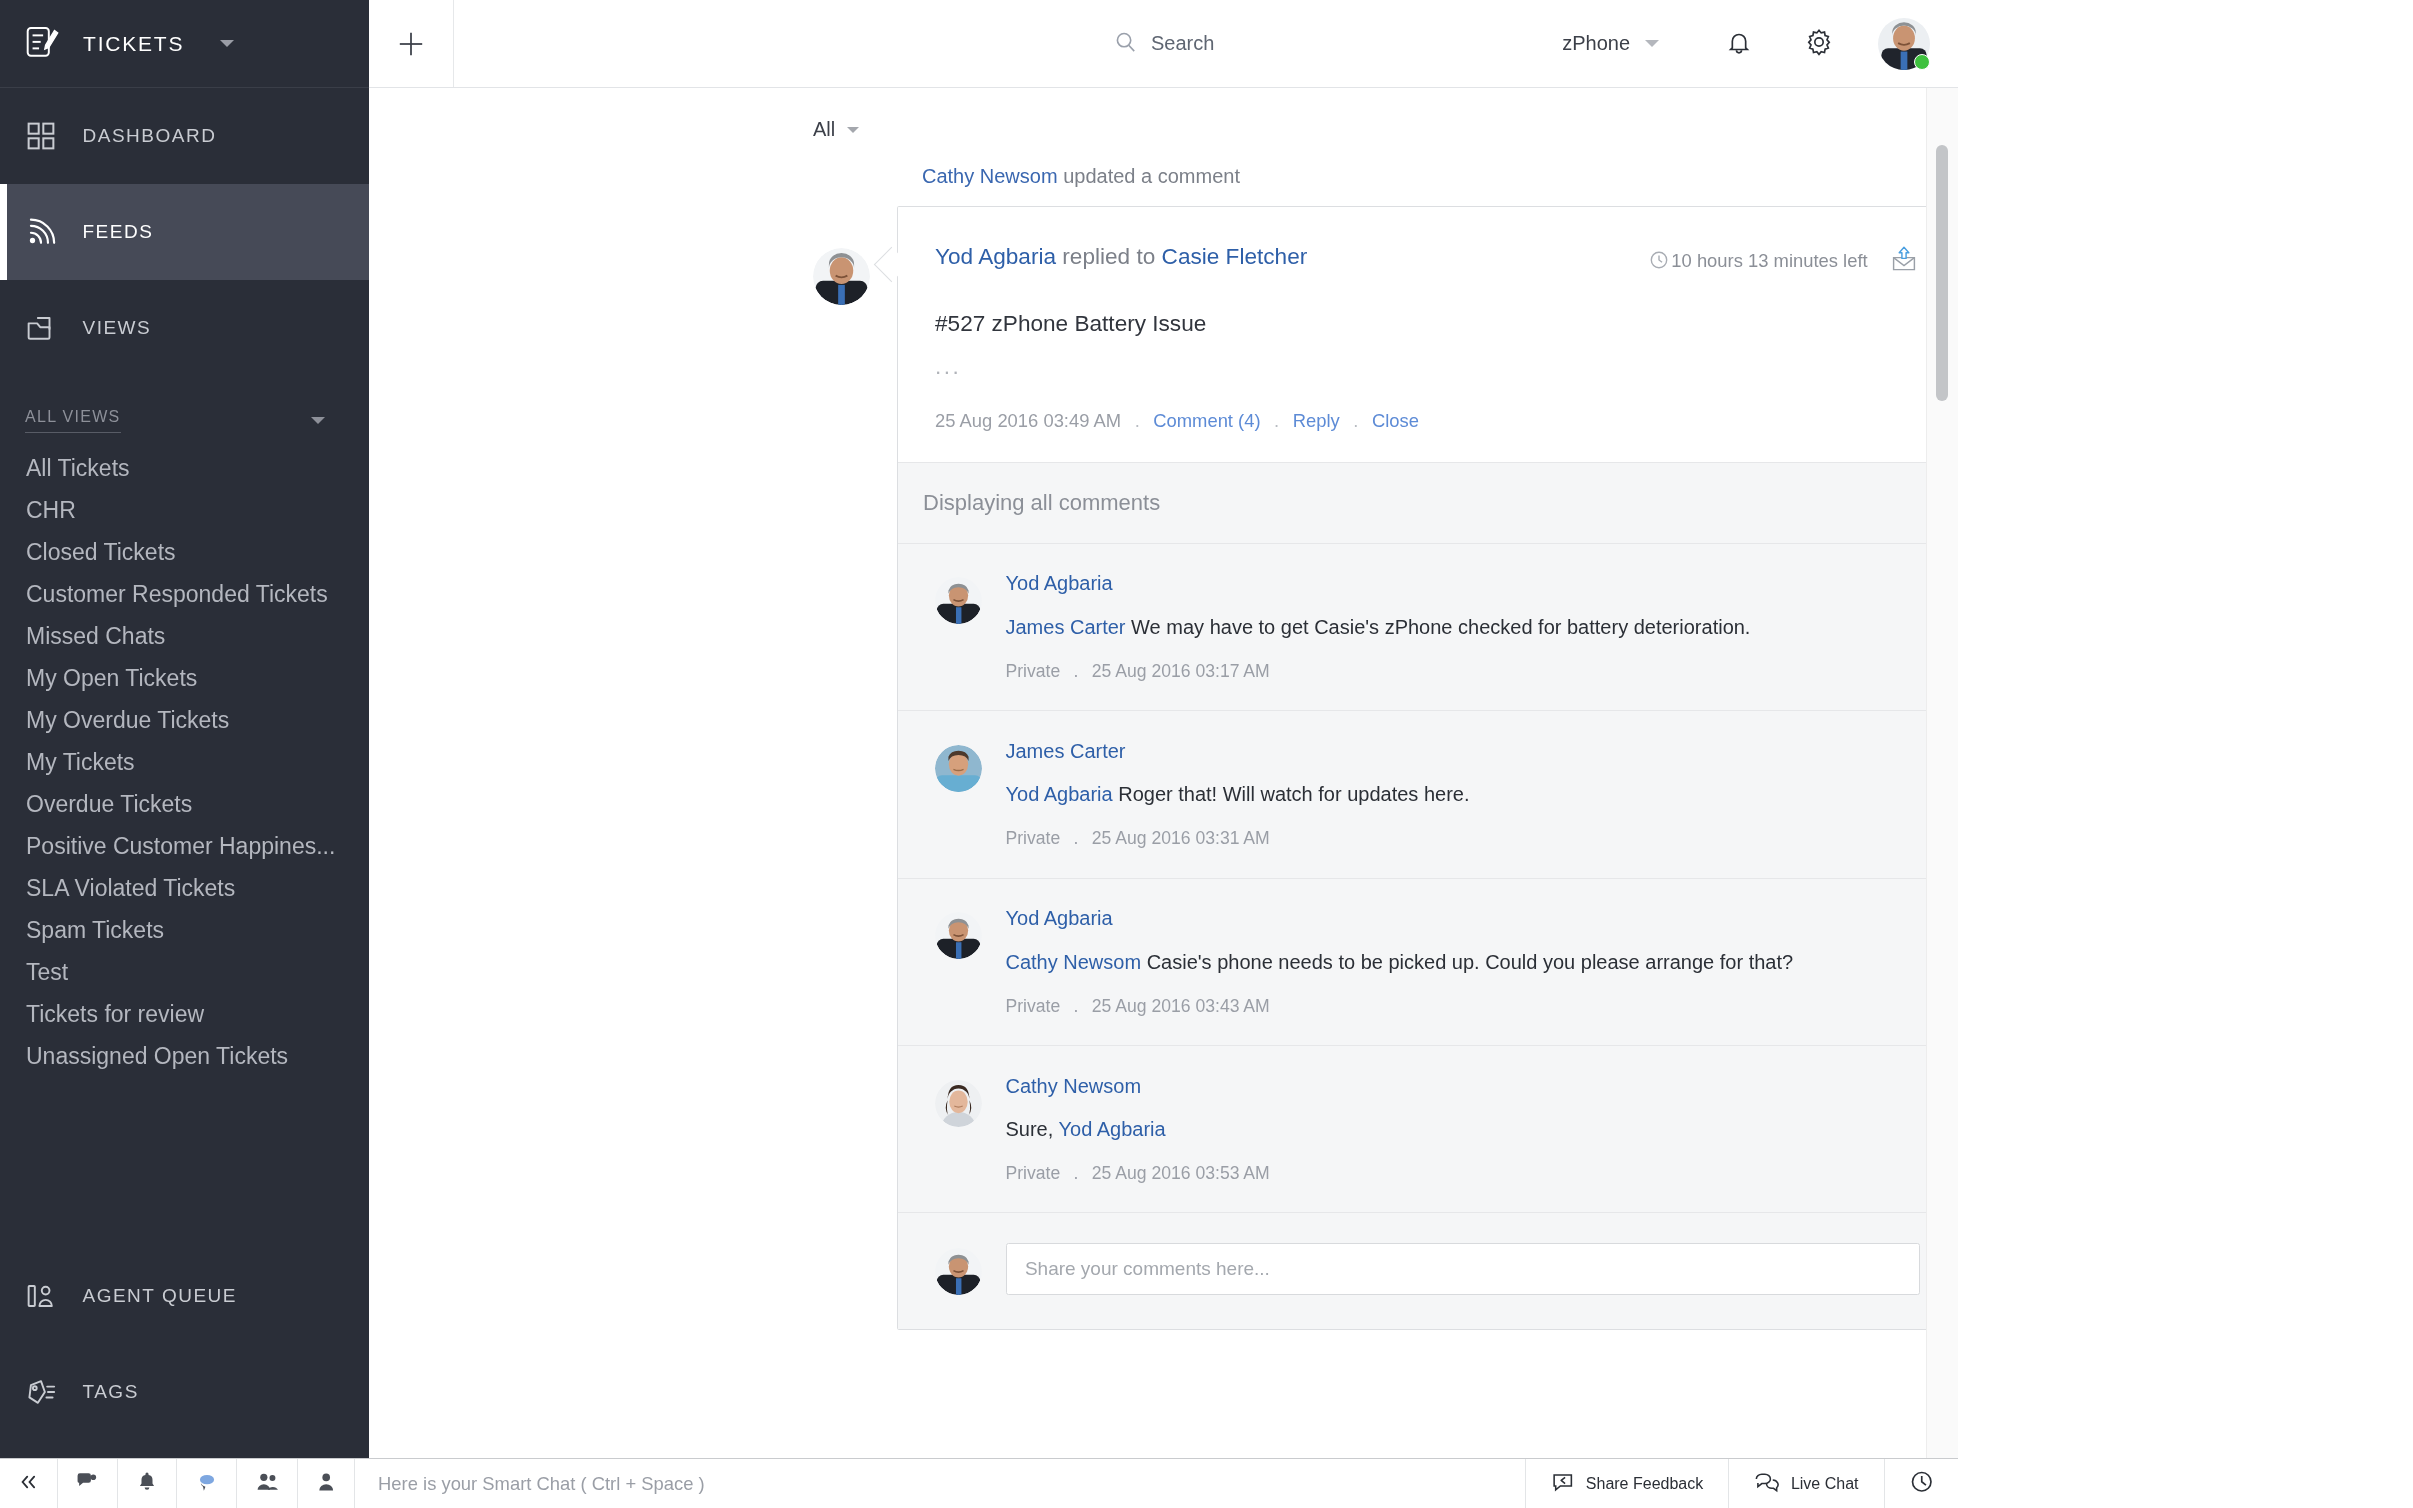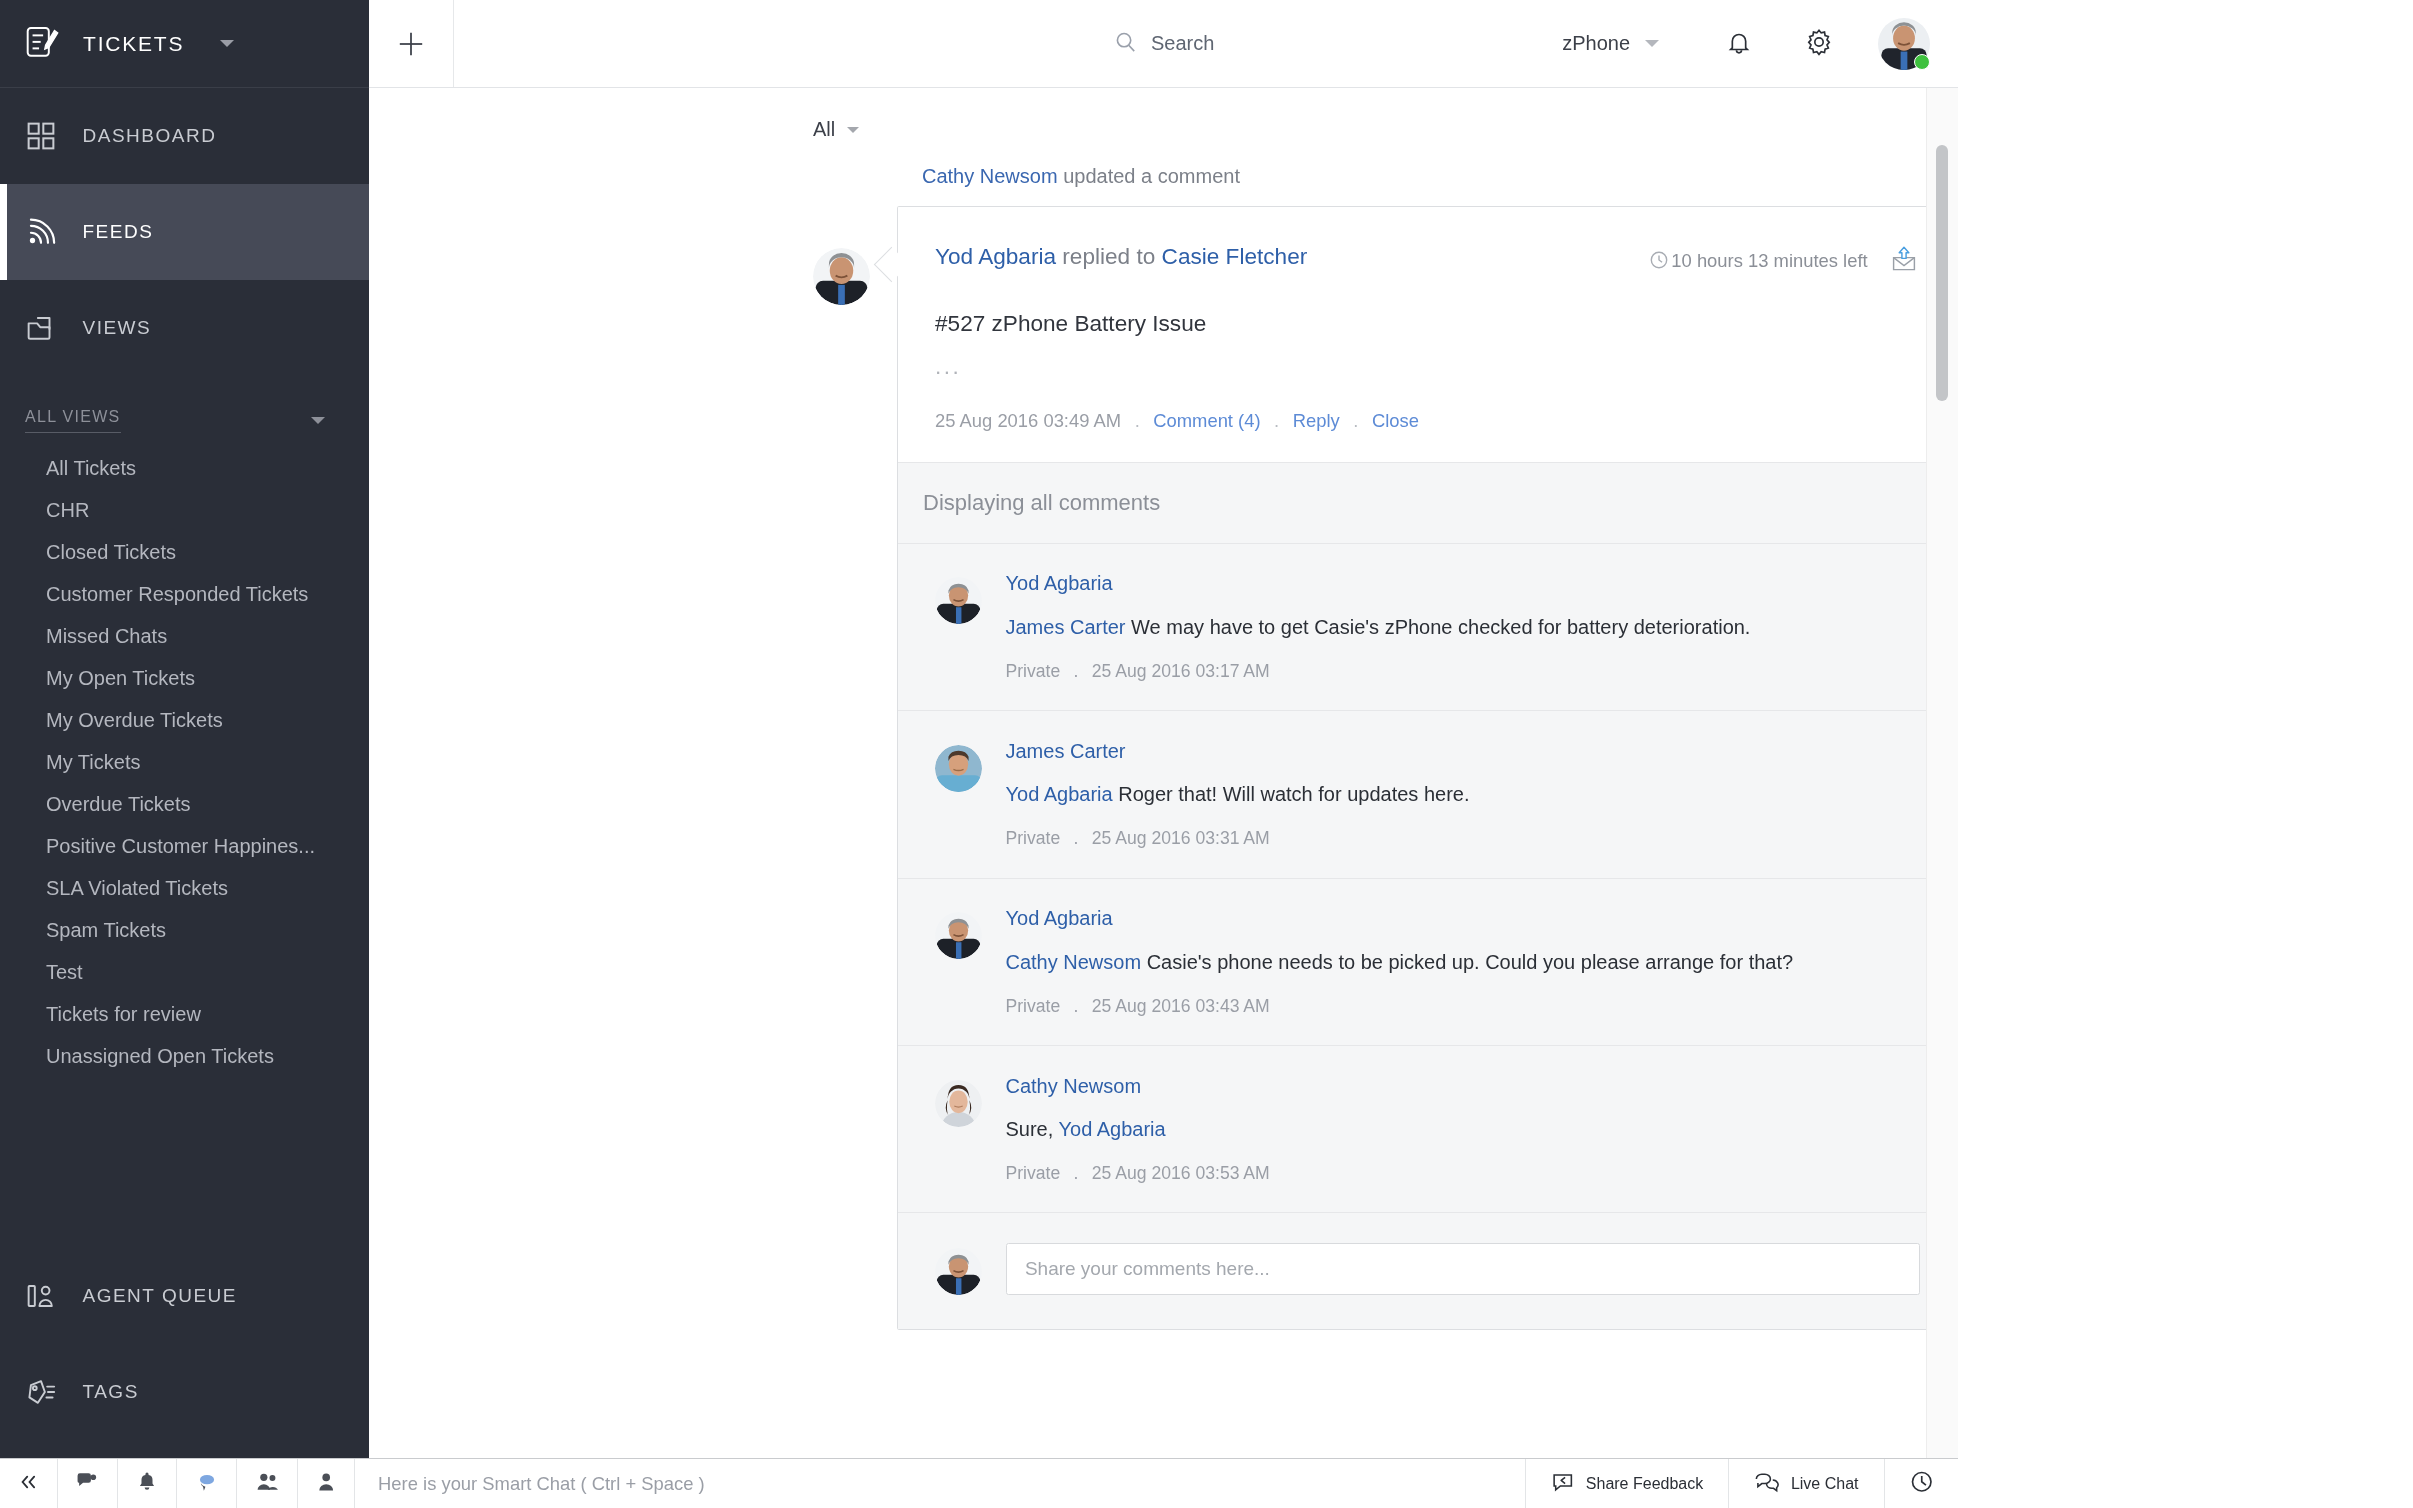--- a/index.html
+++ b/index.html
@@ -62,23 +62,22 @@
     margin-left: auto; margin-right: 27px;
     width: 0; height: 0;
     border-left: 7.5px solid transparent;
     border-right: 7.5px solid transparent;
     border-top: 7.5px solid #8d9099;
   }
   .views-list { padding-top: 8.4px; }
   .view-item {
     height: 42px; display: flex; align-items: center;
     padding-left: 26px;
-    color: #b4b7bf; font-size: 20px; cursor: pointer;
+    color: #b4b7bf; font-size: 23px; cursor: pointer;
     white-space: nowrap;
-    margin-left: 20px;
   }
   .sidebar-bottom { margin-top: auto; padding-bottom: 18.4px; }
 
   
   .main { flex: 1 1 auto; display: flex; flex-direction: column; min-width: 0; background: #ffffff; }
 
   .topbar {
     height: 88px; flex: 0 0 88px;
     display: flex; align-items: center;
     background: #ffffff;

